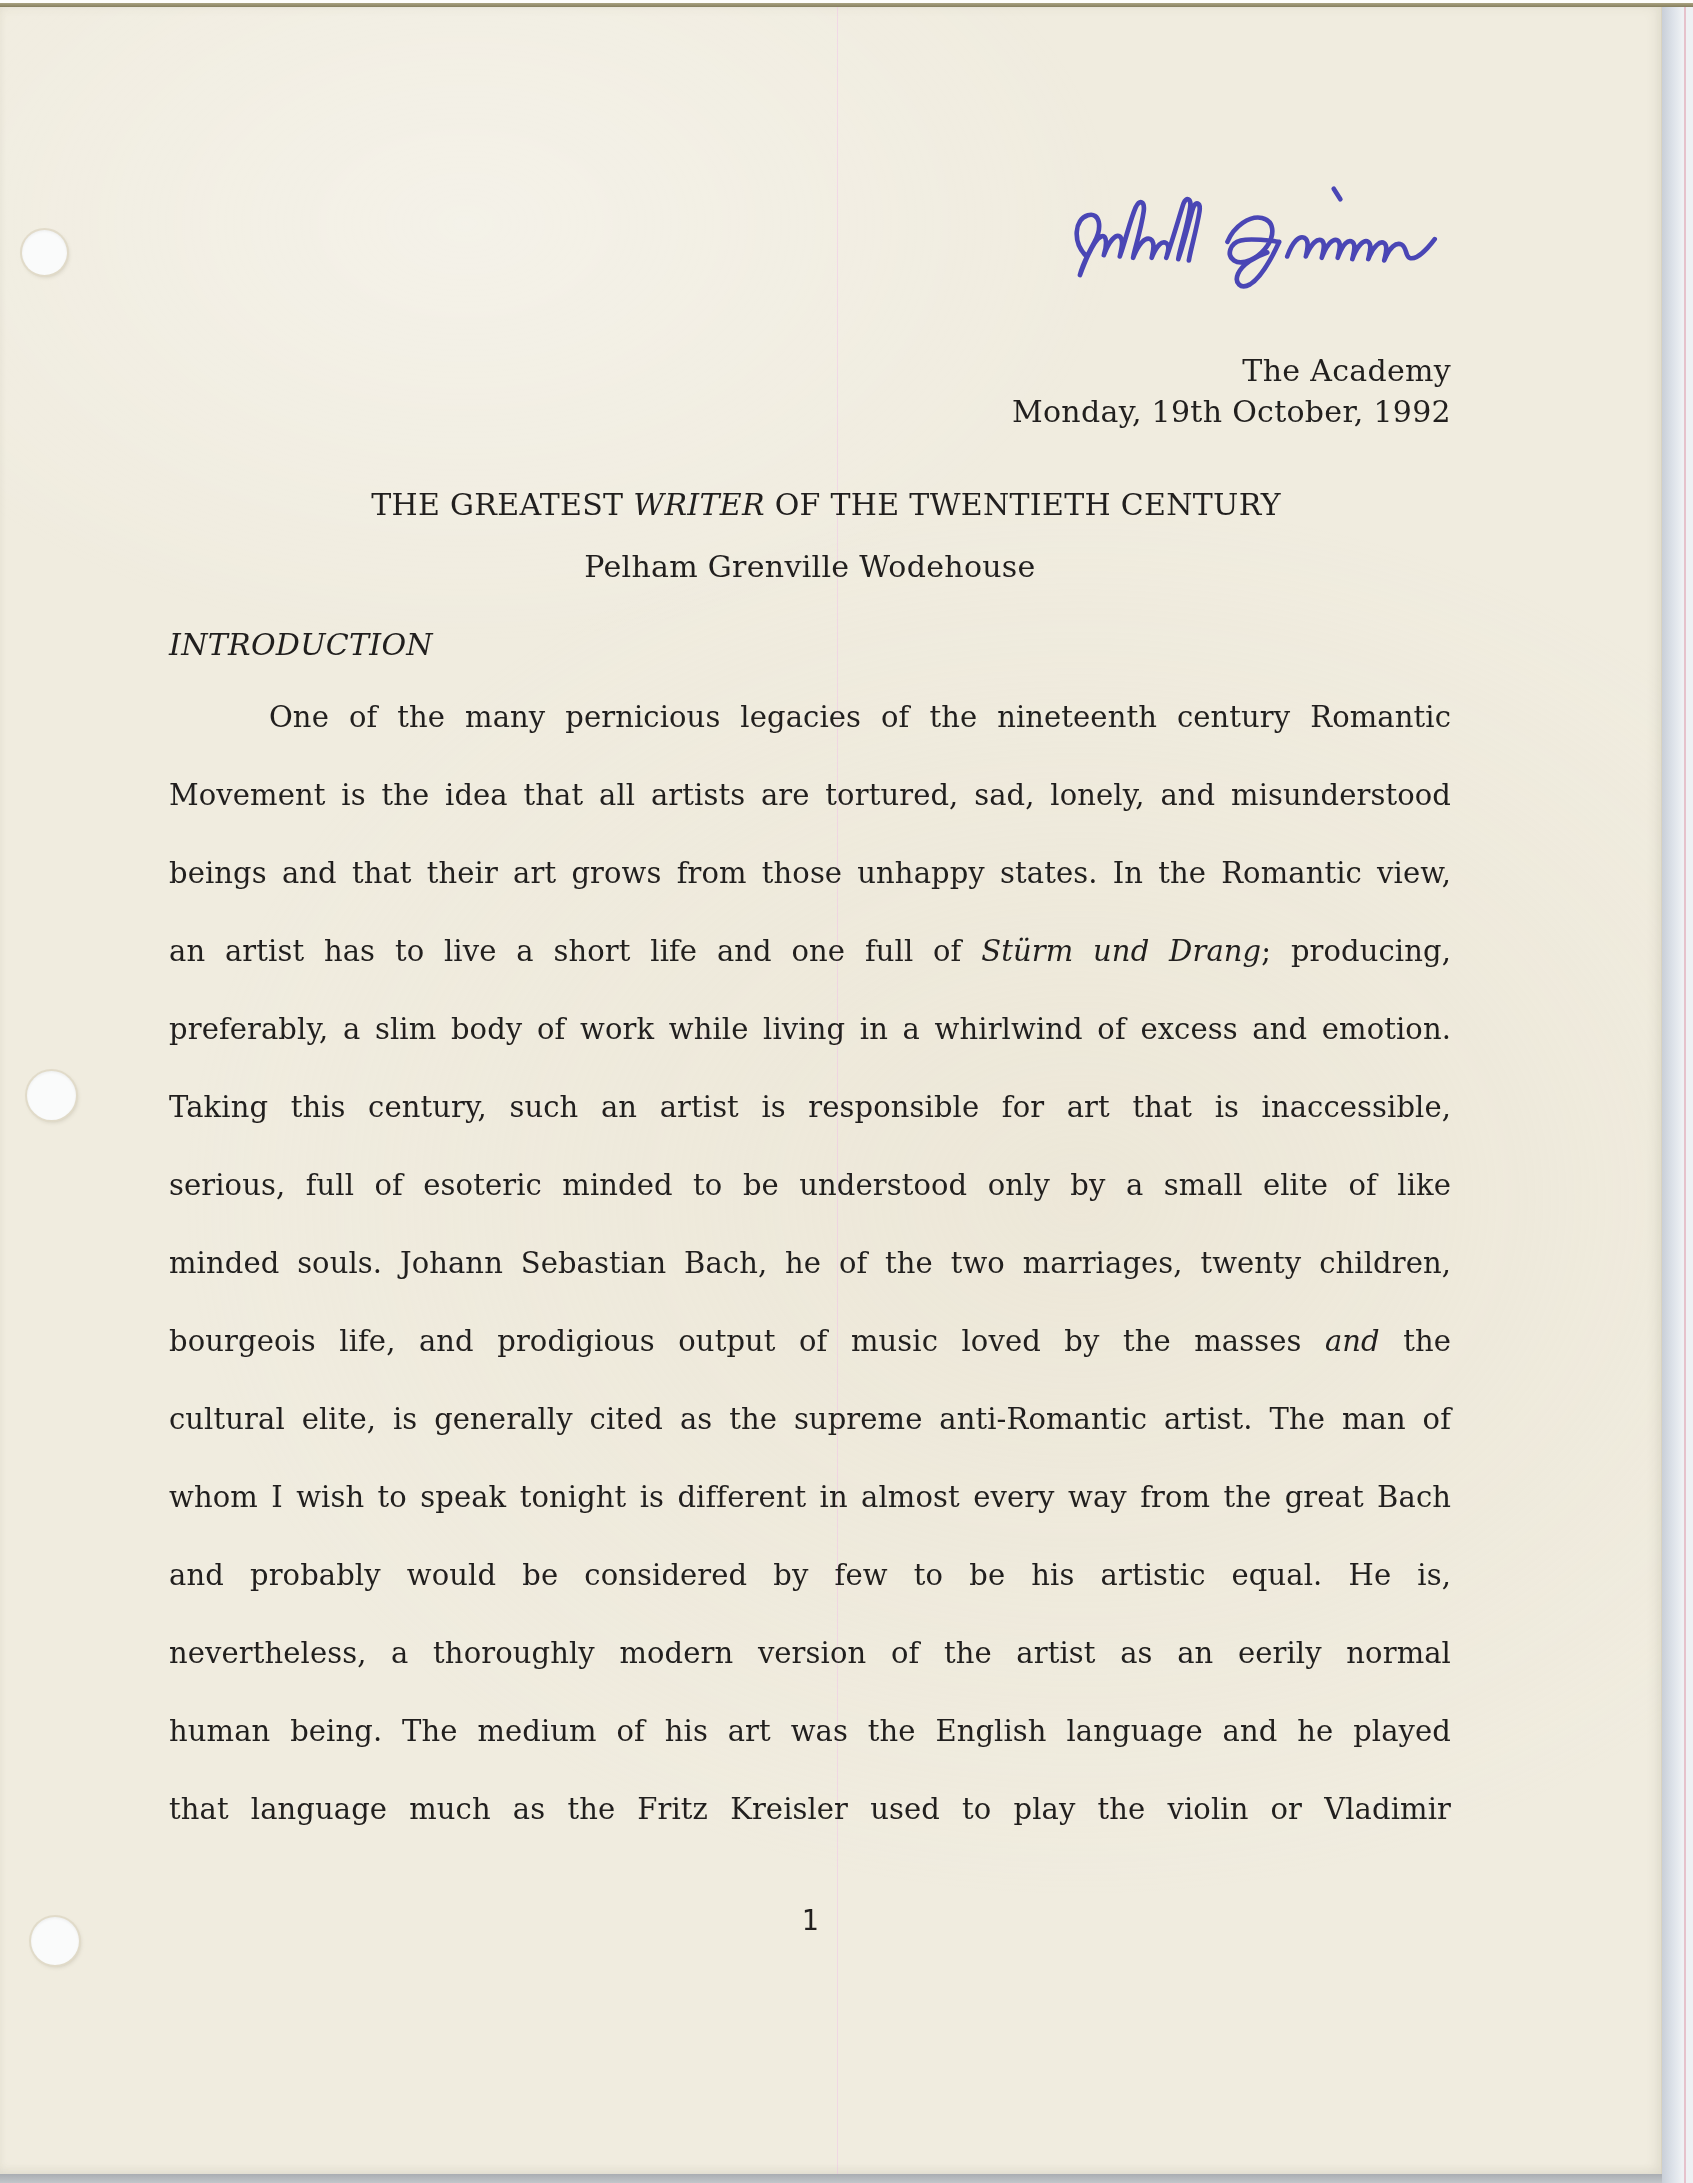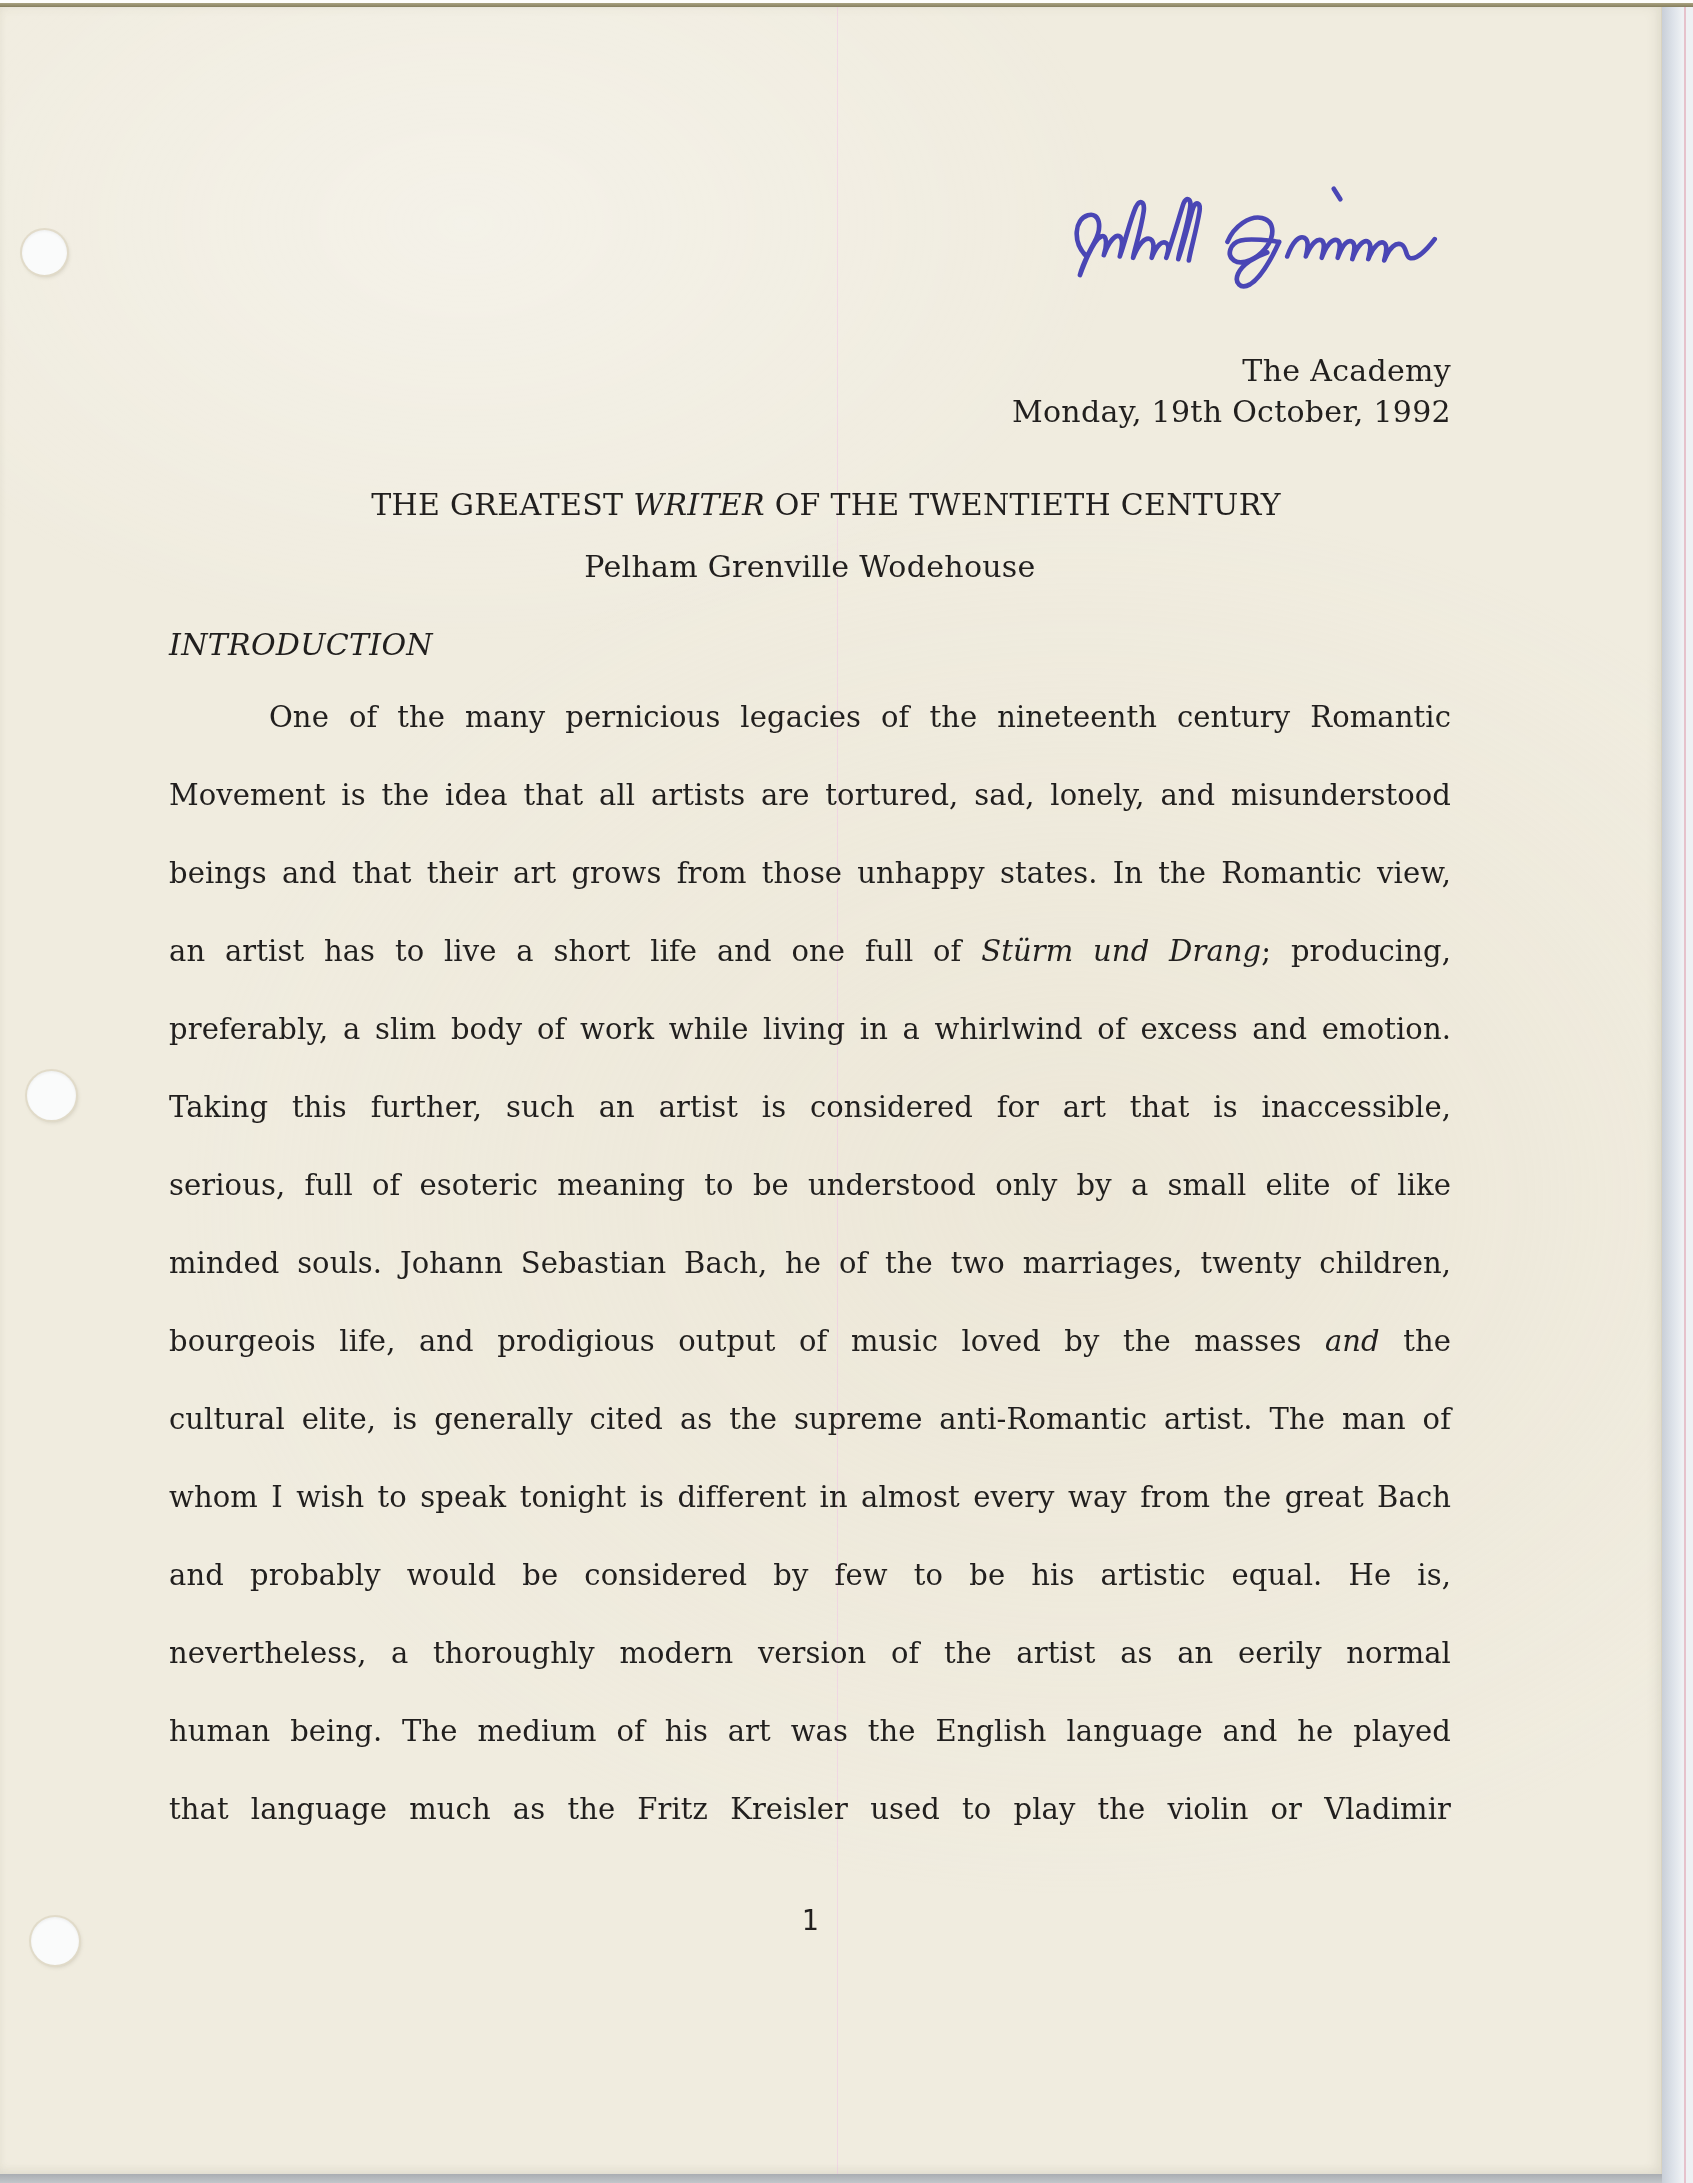--- a/index.html
+++ b/index.html
@@ -175,22 +175,22 @@
     <div class="content-col doc-subtitle">Pelham Grenville Wodehouse</div>
 
     <div class="content-col section-heading">INTRODUCTION</div>
 
     <div class="content-col paragraph">
         <div class="line first">One of the many pernicious legacies of the nineteenth century Romantic</div>
         <div class="line">Movement is the idea that all artists are tortured, sad, lonely, and misunderstood</div>
         <div class="line">beings and that their art grows from those unhappy states.  In the Romantic view,</div>
         <div class="line">an artist has to live a short life and one full of <em>Stürm und Drang</em>; producing,</div>
         <div class="line">preferably, a slim body of work while living in a whirlwind of excess and emotion.</div>
-        <div class="line">Taking this further, such an artist is considered for art that is inaccessible,</div>
-        <div class="line">serious, full of esoteric meaning to be understood only by a small elite of like</div>
+        <div class="line">Taking this century, such an artist is responsible for art that is inaccessible,</div>
+        <div class="line">serious, full of esoteric minded to be understood only by a small elite of like</div>
         <div class="line">minded souls.  Johann Sebastian Bach, he of the two marriages, twenty children,</div>
         <div class="line">bourgeois life, and prodigious output of music loved by the masses <em>and</em> the</div>
         <div class="line">cultural elite, is generally cited as the supreme anti-Romantic artist.  The man of</div>
         <div class="line">whom I wish to speak tonight is different in almost every way from the great Bach</div>
         <div class="line">and probably would be considered by few to be his artistic equal.  He is,</div>
         <div class="line">nevertheless, a thoroughly modern version of the artist as an eerily normal</div>
         <div class="line">human being.  The medium of his art was the English language and he played</div>
         <div class="line">that language much as the Fritz Kreisler used to play the violin or Vladimir</div>
       </div>
 

